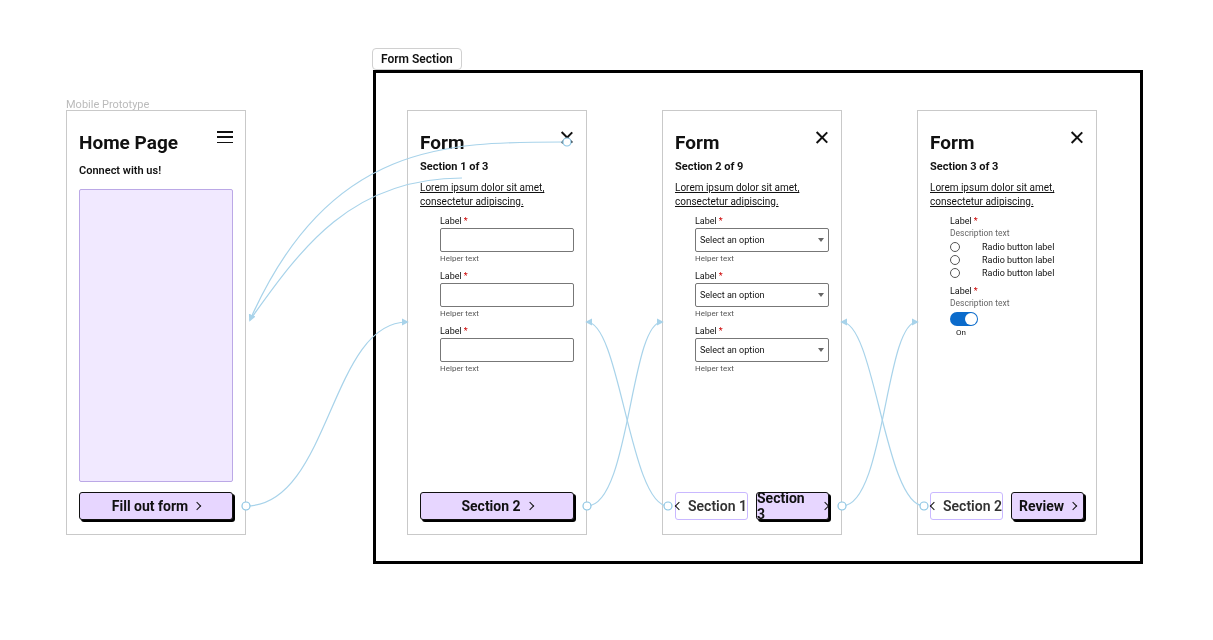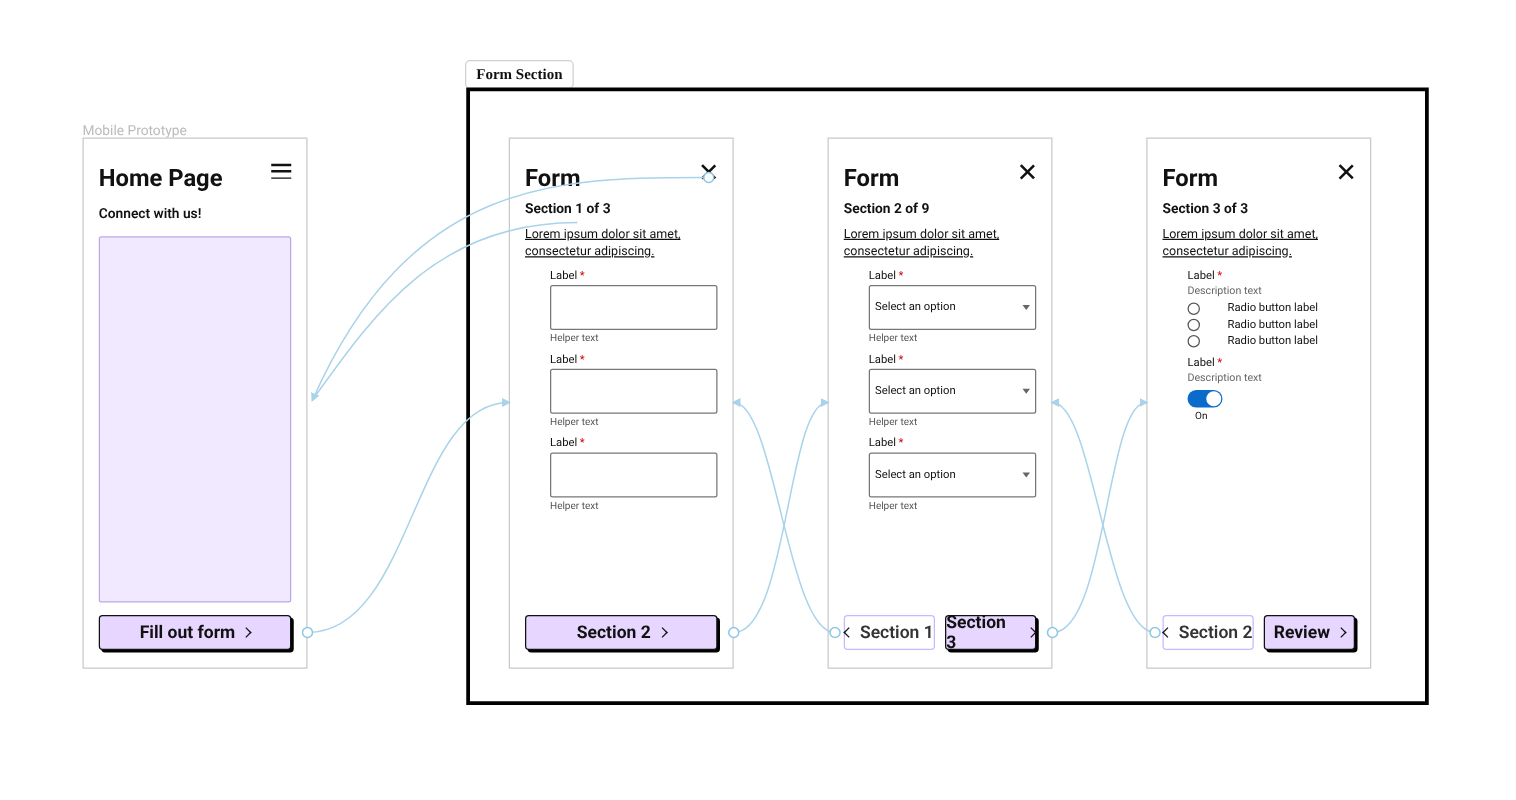--- a/index.html
+++ b/index.html
@@ -22,21 +22,20 @@
   }
   .section-badge {
     position: absolute;
     font-size: 12px;
     font-weight: 600;
     color: #111;
     background: #fff;
     border: 1px solid #d0d0d0;
     border-radius: 4px;
     padding: 3px 8px;
-    font-family: Liberation Serif, serif;
   }
 
   
   .form-section-frame {
     position: absolute;
     border: 3px solid #000;
     background: #fff;
   }
 
   
@@ -96,21 +95,21 @@
     display:flex; flex-direction:column; justify-content:space-between;
   }
   .burger span { display:block; height:1.5px; background:#111; width:100%; }
 
   
   .fld { margin-bottom: 8px; padding-left: 20px; }
   .fld-label { font-size: 9px; margin-bottom: 2px; }
   .fld-label .req { color:#c00; margin-left:2px; }
   .fld-input, .fld-select {
     width: 100%;
-    height: 36px;
+    height: 24px;
     border: 1px solid #777;
     border-radius: 2px;
     font-size: 9px;
     padding: 0 4px;
     background:#fff;
     display:flex; align-items:center; justify-content:space-between;
   }
   .fld-select .tri {
     width:0;height:0;border-left:3px solid transparent;border-right:3px solid transparent;border-top:4px solid #666;
   }

